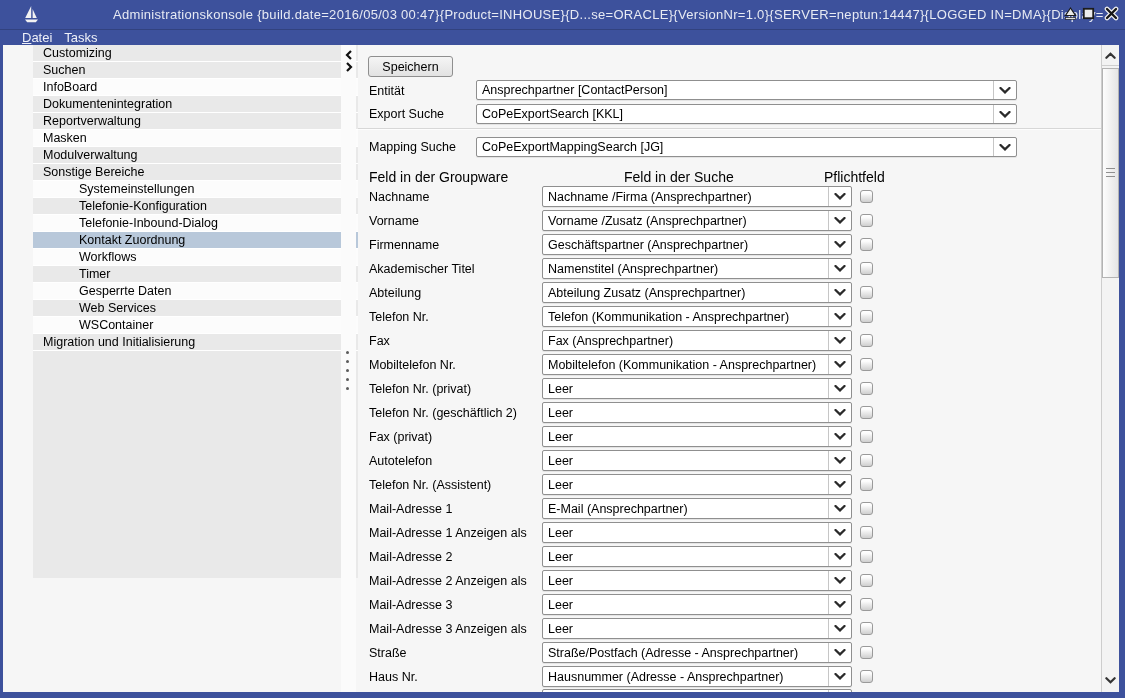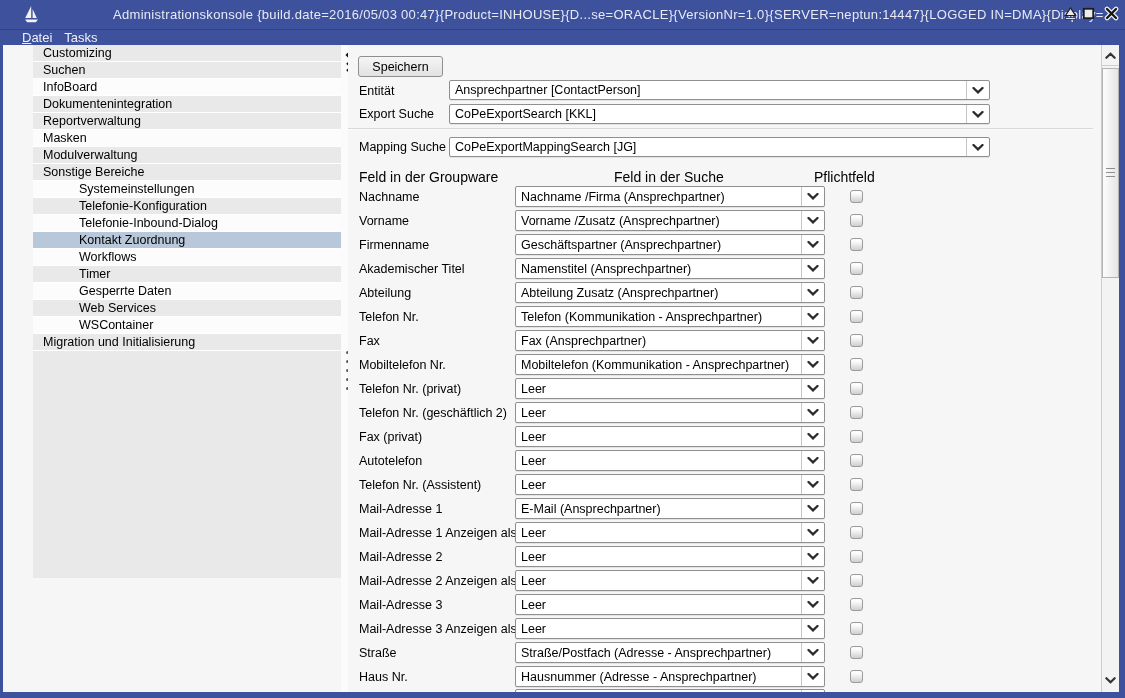--- a/index.html
+++ b/index.html
@@ -52,30 +52,30 @@
   .side-row .side-label{display:block;padding-left:10px;font-size:12.5px;color:#000;white-space:nowrap;}
   .side-row.lvl1 .side-label{padding-left:46px;}
   
   #divider{position:absolute;left:338px;top:0;width:15px;height:647px;background:#fbfbfb;}
   .div-arrow{position:absolute;left:4px;width:8px;height:10px;cursor:pointer;}
   #div-arrow-left{top:5px;}
   #div-arrow-right{top:17px;}
   #div-grip{position:absolute;left:5px;top:306px;width:4px;height:42px;cursor:col-resize;}
   #div-grip i{display:block;width:3px;height:3px;border-radius:50%;background:#5b5b5b;margin:0 0 6px 0;}
   
-  #main{position:absolute;left:345px;top:0;width:745px;height:647px;background:var(--panel-bg);overflow:hidden;}
+  #main{position:absolute;left:355px;top:0;width:745px;height:647px;background:var(--panel-bg);overflow:hidden;}
   #save-btn{
     position:absolute;left:10px;top:11px;width:85px;height:21px;
     background:linear-gradient(#f5f5f5,#e2e2e2);border:1px solid var(--ctl-border);border-radius:3px;
     font-family:"Liberation Sans",sans-serif;font-size:12.5px;color:#000;text-align:center;line-height:18px;cursor:pointer;
   }
   .flabel{position:absolute;left:11px;font-size:12.5px;color:#000;white-space:nowrap;}
   .combo{
     position:absolute;background:#fff;border:1px solid var(--ctl-border);border-radius:2px;
-    box-shadow:0 1px 0 rgba(0,0,0,.07);display:flex;align-items:stretch;cursor:default;
+    box-shadow:0 1px 0 rgba(0,0,0,.07);display:flex;align-items:stretch;cursor:default;margin-left:17px;
   }
   .combo-text{flex:1;padding-left:5px;font-size:12.5px;white-space:nowrap;overflow:hidden;align-self:center;}
   .combo-arrow{width:23px;border-left:1px solid #c6c6c6;display:flex;align-items:center;justify-content:center;}
   .combo.wide{left:101px;width:541px;height:20px;}
   #sep{position:absolute;left:0;top:83px;width:745px;height:2px;border-top:1px solid #d7d7d7;border-bottom:1px solid #fdfdfd;}
   .col-head{position:absolute;top:124px;font-size:14px;color:#000;white-space:nowrap;}
   .map-row{position:absolute;left:0;width:745px;height:24px;}
   .map-label{position:absolute;left:11px;top:4px;font-size:12.5px;white-space:nowrap;}
   .map-combo{left:167px;top:0;width:310px;height:21px;}
   .checkbox{

